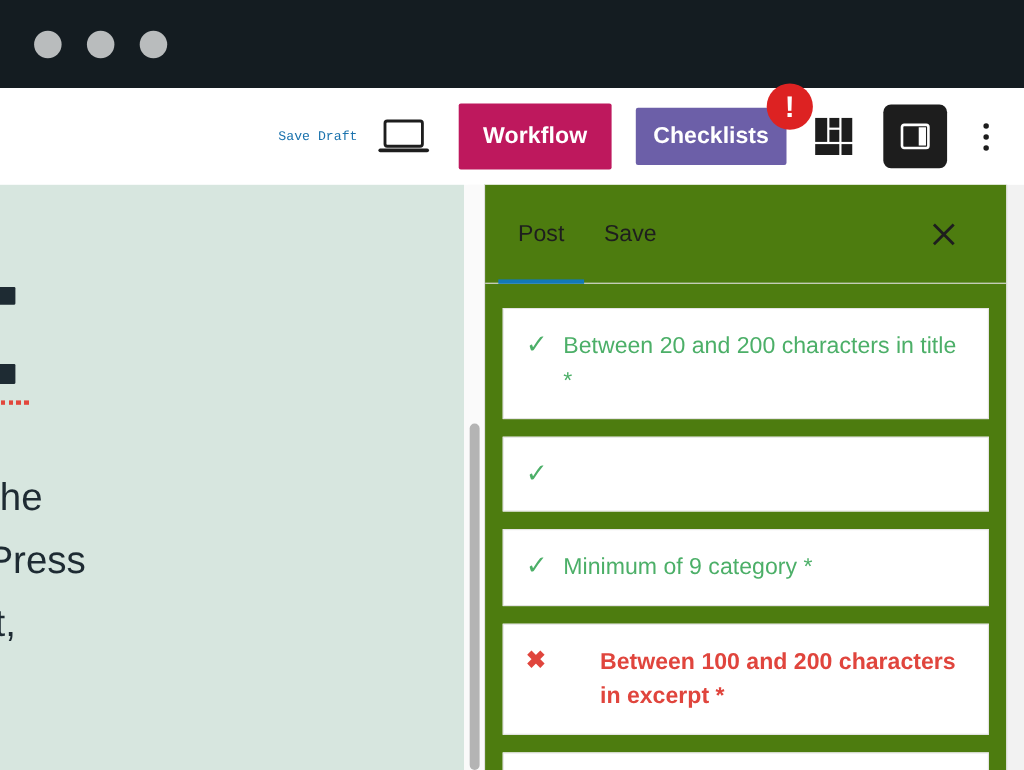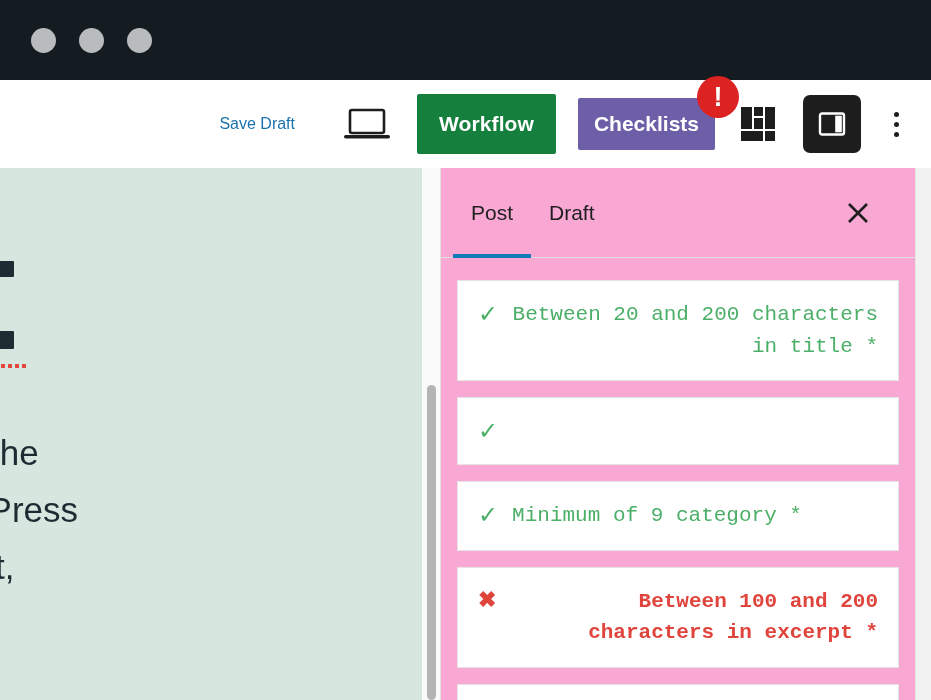--- a/index.html
+++ b/index.html
@@ -20,31 +20,31 @@
   .dot { width:25px; height:25px; border-radius:50%; background:#b9bcbd; }
 
   
   .toolbar {
     position:absolute; left:0; top:80px; width:931px; height:88px;
     background:#ffffff;
     display:flex; align-items:center; justify-content:flex-end;
     gap:0;
   }
   .save-draft {
-    color:#1a72ad; font-size:16px; font-weight:400;
-    margin-right:44px; white-space:nowrap; cursor:pointer;
+    color:#1a72ad; font-size:12px; font-weight:400;
+    margin-right:14px; white-space:nowrap; cursor:pointer;font-family:Liberation Mono, monospace;
   }
   .icon-btn {
     display:flex; align-items:center; justify-content:center;
     cursor:pointer; background:none; border:none;
   }
   .preview-icon { width:56px; height:44px; }
   .btn-primary {
     height:60px; padding:0 22px; border:none; border-radius:2px;
-    background:#15803d; color:#ffffff;
+    background:#be185d; color:#ffffff;
     font-family:"Liberation Sans", sans-serif;
     font-size:21px; font-weight:700; letter-spacing:.1px;
     cursor:pointer; margin-left:22px;
     display:flex; align-items:center; justify-content:center;
   }
   .btn-checklists {
     position:relative;
     height:52px; padding:0 16px; border:none; border-radius:2px;
     background:#6c5fa8; color:#ffffff;
     font-family:"Liberation Sans", sans-serif;
@@ -113,24 +113,23 @@
   .scroll-thumb {
     position:absolute; left:427px; top:385px;
     width:9px; height:315px; border-radius:6px;
     background:#b4b4b4; cursor:pointer;
   }
 
   
   .sidebar {
     position:absolute; left:440px; top:168px;
     width:475px; height:532px;
-    background:#f9a8d4;
+    background:#4d7c0f;
     border-left:1px solid #e0e0e0;
     overflow:hidden;
-    text-align:right;
   }
   .rail {
     position:absolute; left:915px; top:168px;
     width:16px; height:532px; background:#f2f2f2;
     border-left:1px solid #e6e6e6;
   }
   .tabbar {
     height:90px; border-bottom:1px solid #e0e0e0;
     display:flex; align-items:center; position:relative;
   }
@@ -153,21 +152,21 @@
   .checklist { padding:22px 16px 0 16px; }
   .check-card {
     border:1px solid #e4e4e4; background:#ffffff;
     padding:18px 20px; margin-bottom:16px;
     display:flex; align-items:flex-start; gap:14px;
     min-height:64px;
   }
   .mark { flex:0 0 auto; font-size:24px; line-height:1.25; }
   .mark.pass { color:#4caf68; font-weight:400; }
   .mark.fail { color:#e0453d; font-weight:700; font-size:22px; }
-  .ctext { font-size:21px; line-height:1.5;font-family:Liberation Mono, monospace; }
+  .ctext { font-size:21px; line-height:1.5; }
   .ctext.pass { color:#4caf68; font-weight:400; }
   .ctext.fail { color:#e0453d; font-weight:700;margin-left:35px; }
   .check-card.empty { min-height:48px; }
 </style>
 </head>
 <body>
 
 <div class="titlebar">
   <div class="dots">
     <span class="dot"></span>
@@ -229,21 +228,21 @@
 </div>
 
 <div class="gutter"></div>
 <div class="scroll-track"></div>
 <div class="scroll-thumb"></div>
 
 <div class="sidebar">
 
   <div class="tabbar">
     <div class="tab active">Post</div>
-    <div class="tab">Draft</div>
+    <div class="tab">Save</div>
     <span class="close-x">
       <svg width="24" height="24" viewBox="0 0 24 24" fill="none">
         <path d="M3 3 L21 21 M21 3 L3 21" stroke="#1e1e1e" stroke-width="2.6"></path>
       </svg>
     </span>
   </div>
 
   <div class="checklist">
 
     <div class="check-card">

